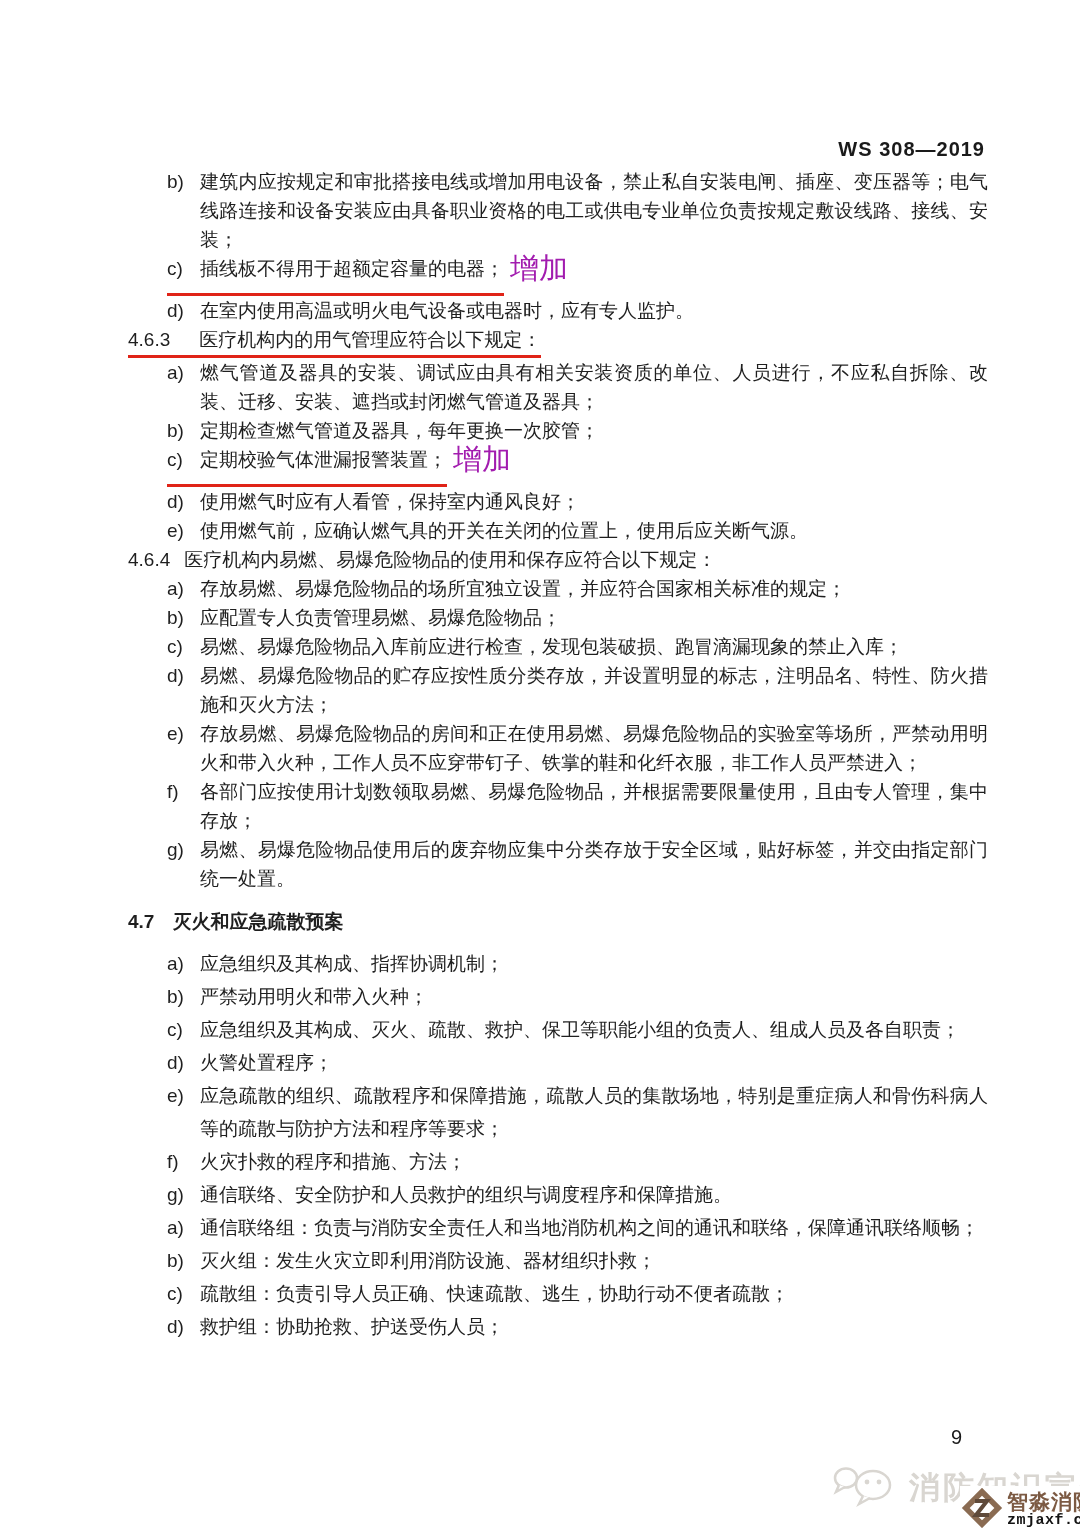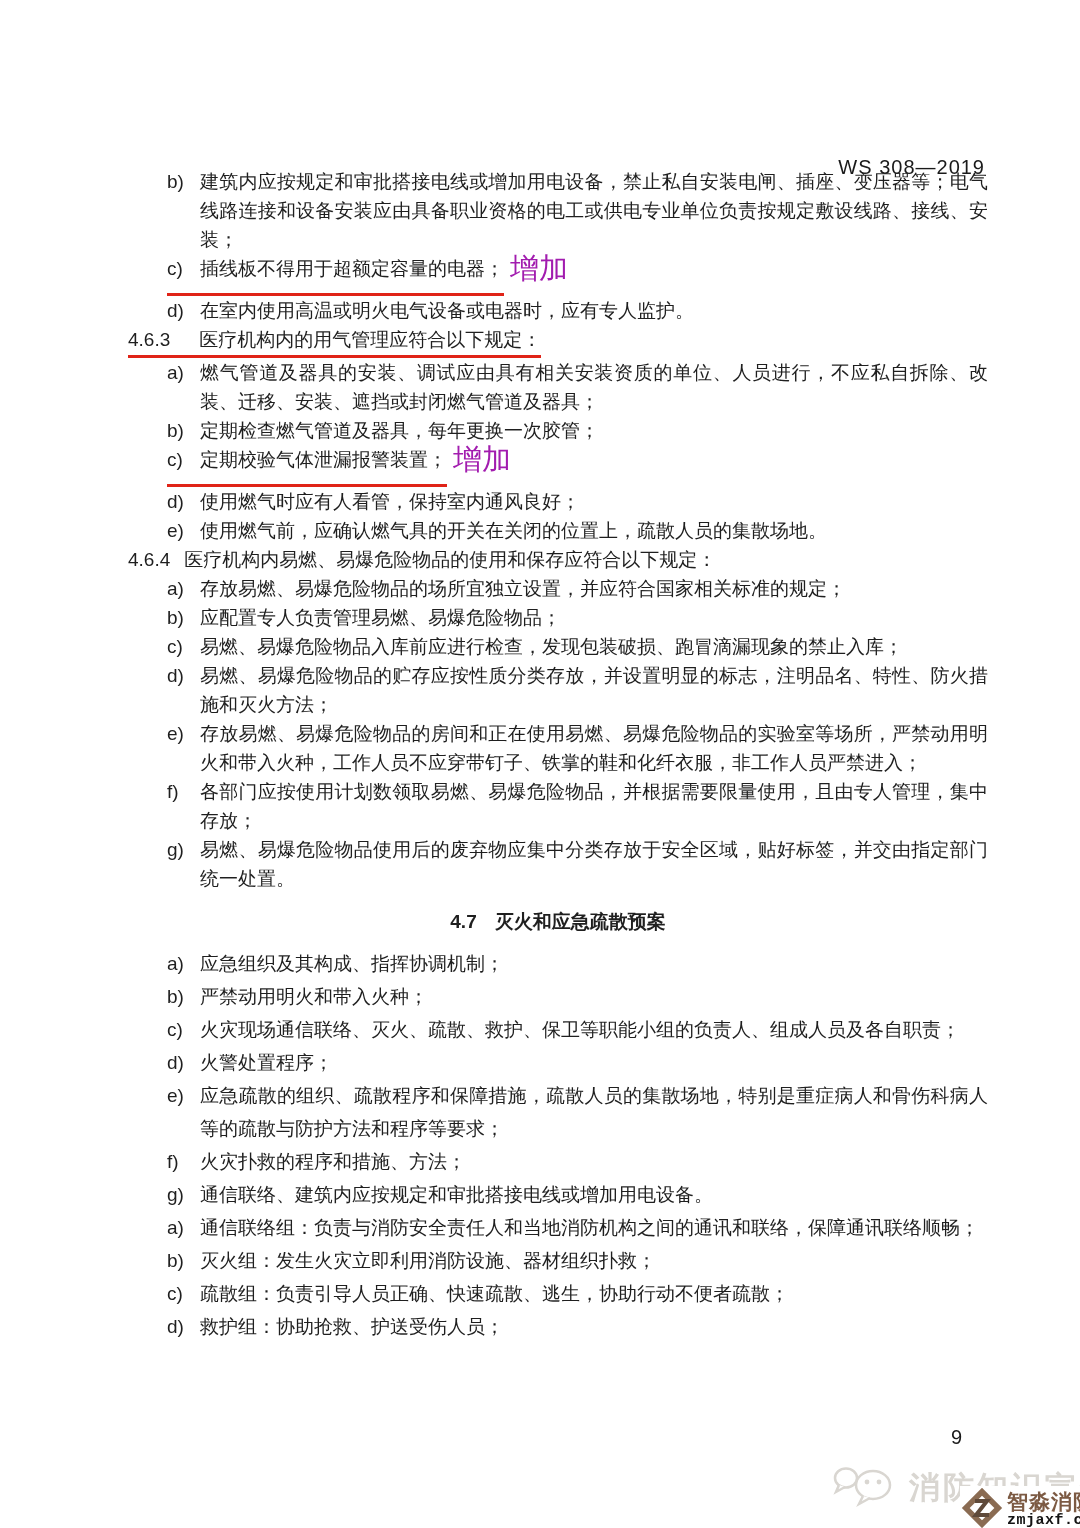--- a/index.html
+++ b/index.html
@@ -6,30 +6,29 @@
   .page{
     position:relative;
     width:1080px;height:1528px;
     background:#ffffff;
     font-family:"Liberation Sans", sans-serif;
     color:#1f1f1f;
     overflow:hidden;
   }
   .header-code{
     position:absolute;top:138px;right:95px;
-    font-size:20px;font-weight:400;letter-spacing:1px;
+    font-size:20px;font-weight:700;letter-spacing:1px;
     color:#1a1a1a;
-    margin-top:18px;
   }
   .content{
     position:absolute;top:167px;left:128px;width:860px;
   }
   
   .p1{font-size:19px;line-height:29px;}
-  .p2{font-size:19px;line-height:33px;text-align:center;}
+  .p2{font-size:19px;line-height:33px;}
   .item{display:flex;margin-left:39px;text-align:justify;}
   .item .lbl{flex:none;width:33px;}
   .item .txt{flex:1;}
   .item-red{margin-left:39px;white-space:nowrap;}
   .redline{border-bottom:3px solid #e02317;padding-bottom:10px;display:inline-block;}
   .redline .lbl{display:inline-block;width:33px;}
   .red-annot{
     color:#a21caf;font-size:29px;line-height:1;
     margin-left:6px;vertical-align:-3px;display:inline-block;
   }
@@ -83,21 +82,21 @@
         <span class="lbl">b)</span>
         <span class="txt">定期检查燃气管道及器具，每年更换一次胶管；</span>
       </div>
       <div class="item-red p1"><span class="redline"><span class="lbl">c)</span><span>定期校验气体泄漏报警装置；</span></span><span class="red-annot">增加</span></div>
       <div class="item p1">
         <span class="lbl">d)</span>
         <span class="txt">使用燃气时应有人看管，保持室内通风良好；</span>
       </div>
       <div class="item p1">
         <span class="lbl">e)</span>
-        <span class="txt">使用燃气前，应确认燃气具的开关在关闭的位置上，疏散人员的集散场地。</span>
+        <span class="txt">使用燃气前，应确认燃气具的开关在关闭的位置上，使用后应关断气源。</span>
       </div>
       <div class="section p1"><span class="num">4.6.4</span><span>医疗机构内易燃、易爆危险物品的使用和保存应符合以下规定：</span></div>
       <div class="item p1">
         <span class="lbl">a)</span>
         <span class="txt">存放易燃、易爆危险物品的场所宜独立设置，并应符合国家相关标准的规定；</span>
       </div>
       <div class="item p1">
         <span class="lbl">b)</span>
         <span class="txt">应配置专人负责管理易燃、易爆危险物品；</span>
       </div>
@@ -125,37 +124,37 @@
       <div class="item p2">
         <span class="lbl">a)</span>
         <span class="txt">应急组织及其构成、指挥协调机制；</span>
       </div>
       <div class="item p2">
         <span class="lbl">b)</span>
         <span class="txt">严禁动用明火和带入火种；</span>
       </div>
       <div class="item p2">
         <span class="lbl">c)</span>
-        <span class="txt">火灾现场通信联络、灭火、疏散、救护、保卫等职能小组的负责人、组成人员及各自职责；</span>
+        <span class="txt">应急组织及其构成、灭火、疏散、救护、保卫等职能小组的负责人、组成人员及各自职责；</span>
       </div>
       <div class="item p2">
         <span class="lbl">d)</span>
         <span class="txt">火警处置程序；</span>
       </div>
       <div class="item p2">
         <span class="lbl">e)</span>
         <span class="txt">应急疏散的组织、疏散程序和保障措施，疏散人员的集散场地，特别是重症病人和骨伤科病人等的疏散与防护方法和程序等要求；</span>
       </div>
       <div class="item p2">
         <span class="lbl">f)</span>
         <span class="txt">火灾扑救的程序和措施、方法；</span>
       </div>
       <div class="item p2">
         <span class="lbl">g)</span>
-        <span class="txt">通信联络、建筑内应按规定和审批搭接电线或增加用电设备。</span>
+        <span class="txt">通信联络、安全防护和人员救护的组织与调度程序和保障措施。</span>
       </div>
       <div class="item p2">
         <span class="lbl">a)</span>
         <span class="txt">通信联络组：负责与消防安全责任人和当地消防机构之间的通讯和联络，保障通讯联络顺畅；</span>
       </div>
       <div class="item p2">
         <span class="lbl">b)</span>
         <span class="txt">灭火组：发生火灾立即利用消防设施、器材组织扑救；</span>
       </div>
       <div class="item p2">

